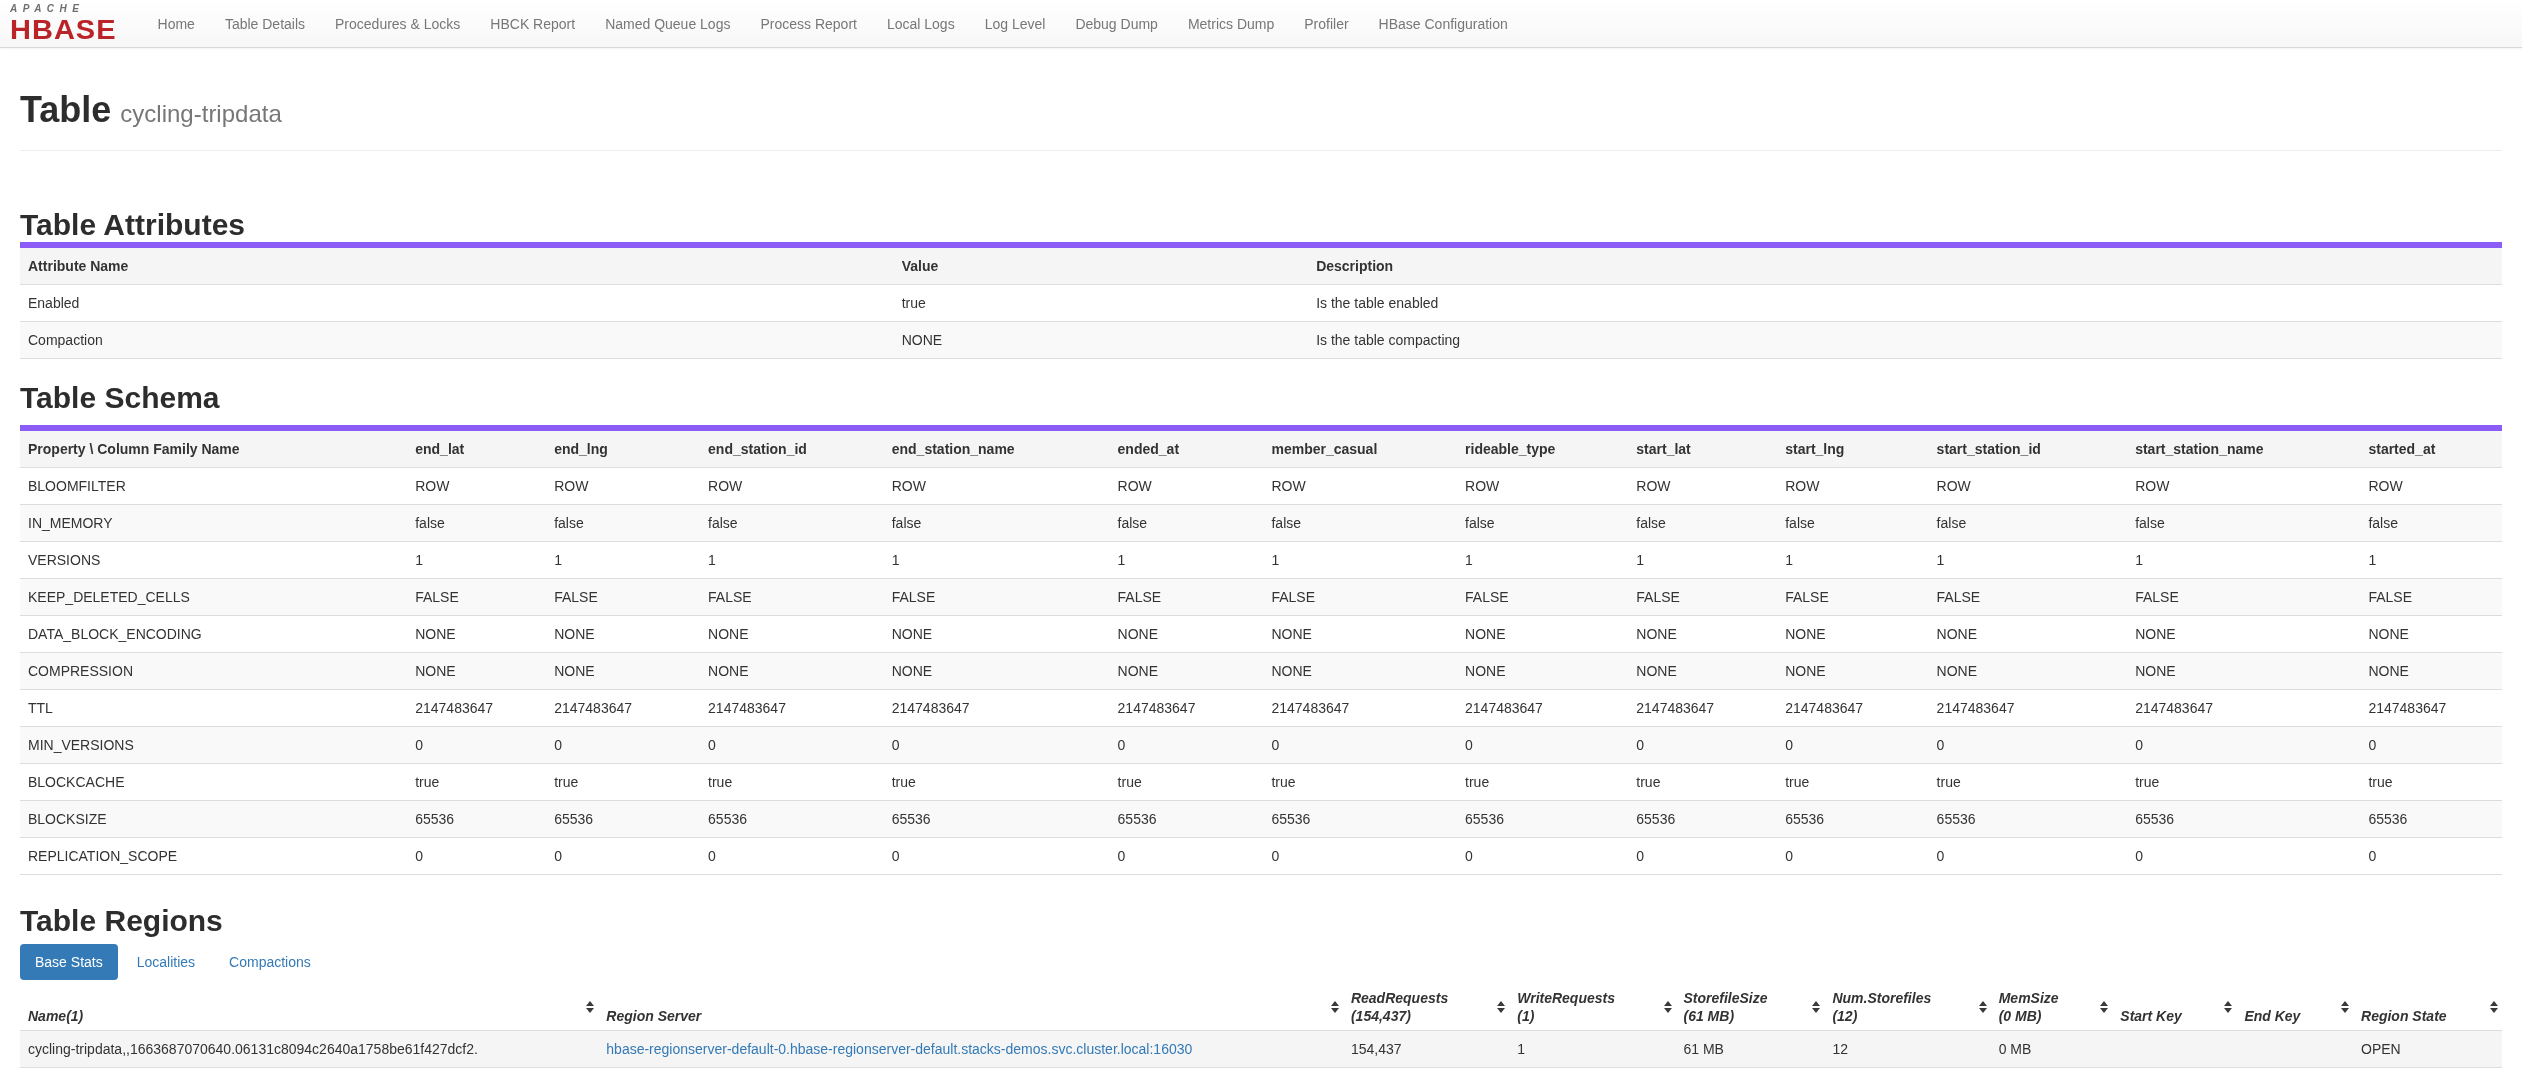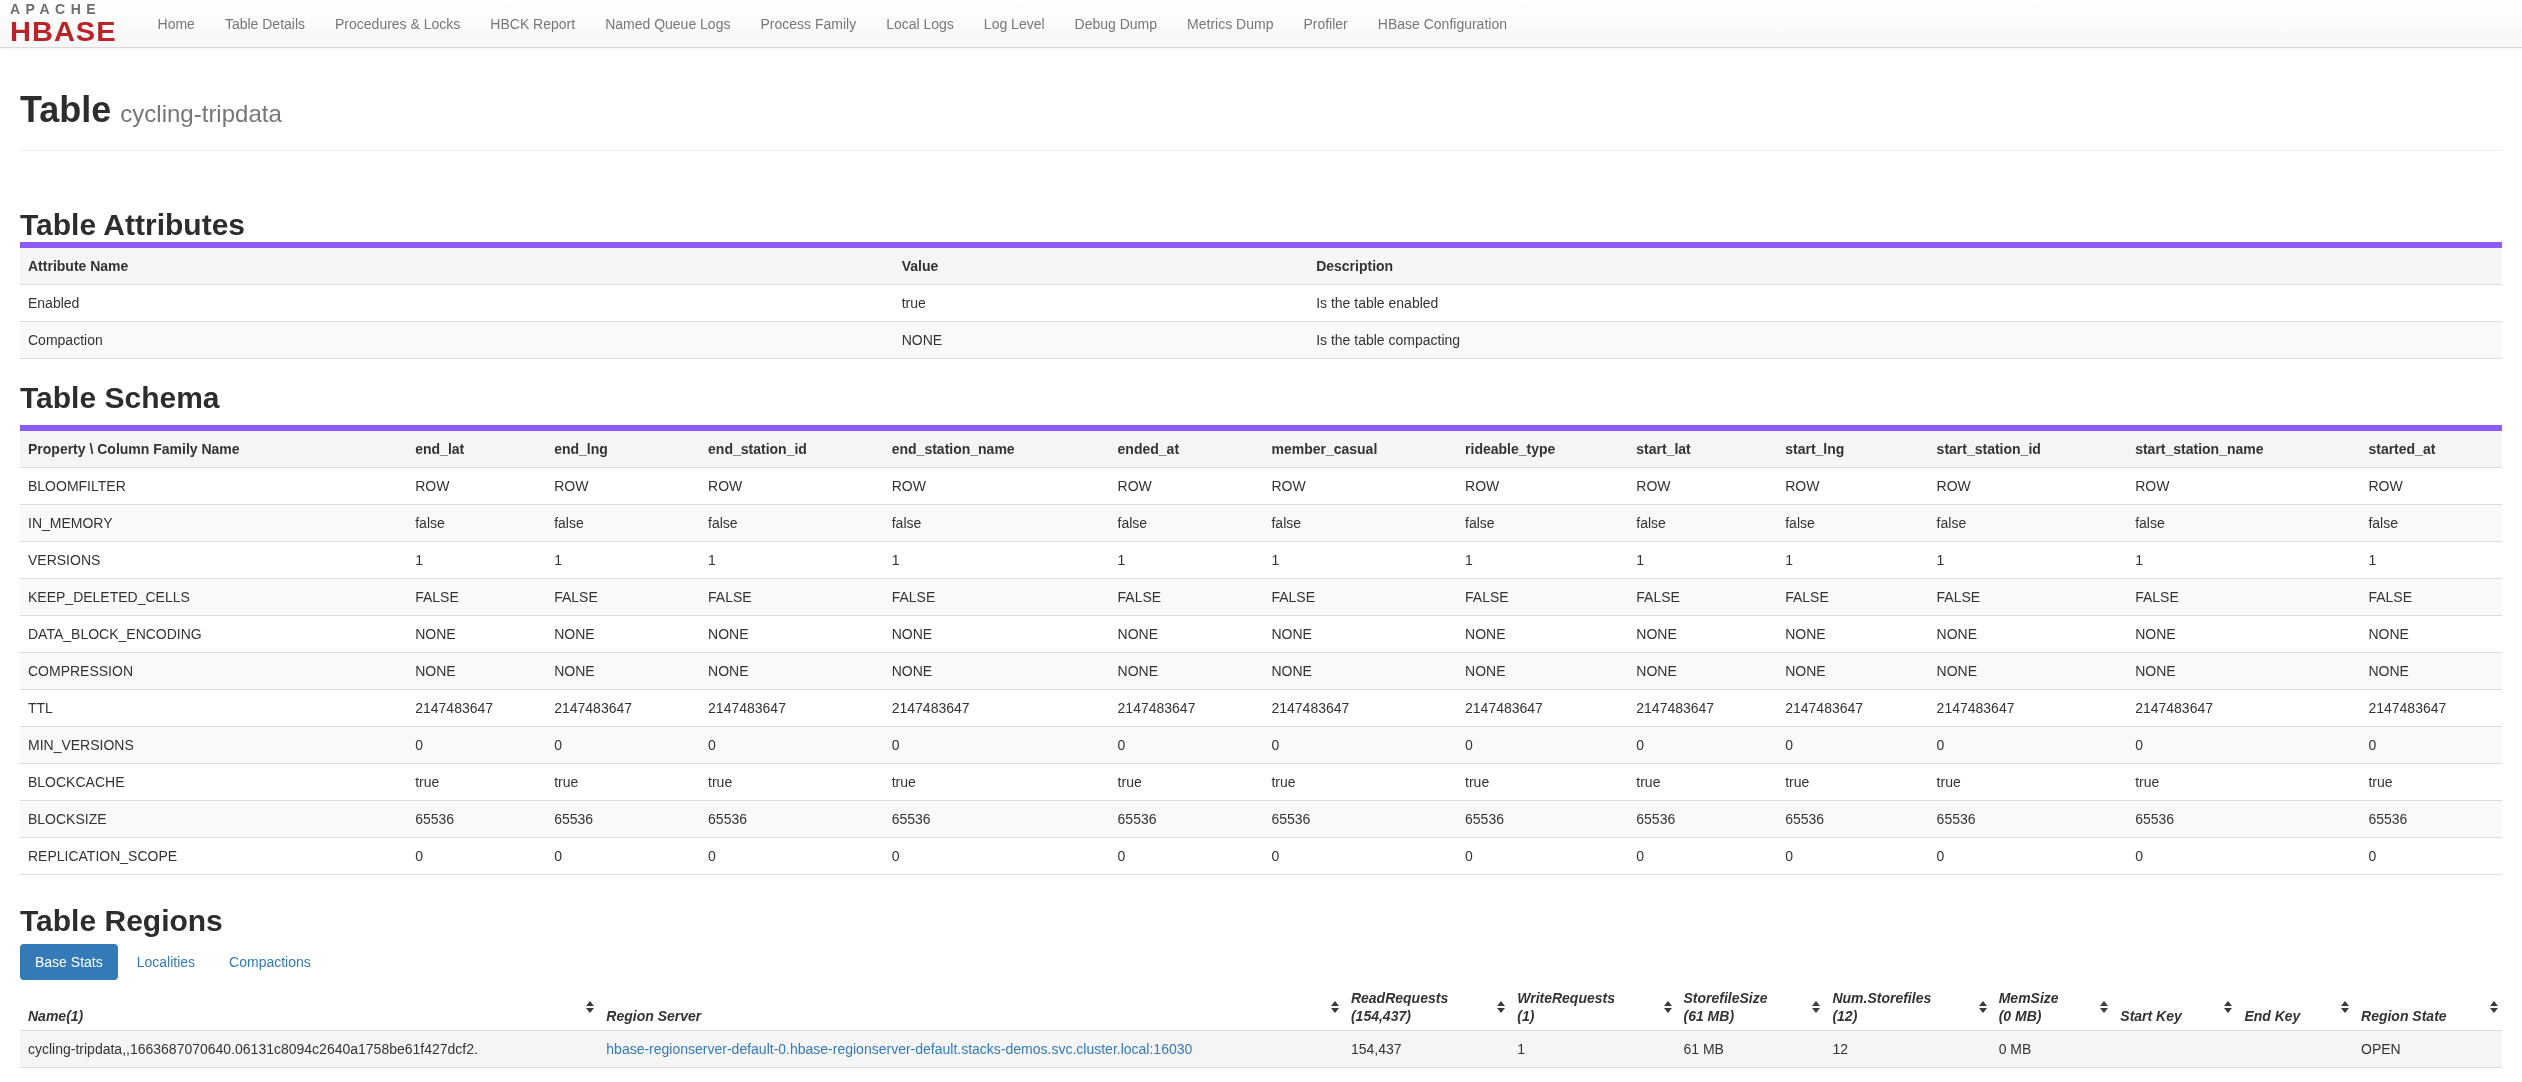--- a/index.html
+++ b/index.html
@@ -20,21 +20,21 @@
     font-size:14px;
   }
   
   .navbar{
     height:48px;display:flex;align-items:center;
     background:linear-gradient(#ffffff,#f7f7f7);
     border-bottom:1px solid #d8d8d8;
     box-shadow:0 1px 2px rgba(0,0,0,.05);
   }
   .brand{display:flex;flex-direction:column;line-height:1;margin:1px 26px 0 10px;text-decoration:none;cursor:pointer;}
-  .brand-apache{font-size:14px;font-weight:700;letter-spacing:5.5px;color:#6e6e6e;}
+  .brand-apache{font-size:10px;font-weight:700;letter-spacing:5.5px;color:#6e6e6e;font-style:italic;}
   .brand-hbase{font-size:29px;font-weight:700;color:var(--logo-red);letter-spacing:1px;margin-top:1px;transform:scaleY(.96);}
   .nav-menu{display:flex;list-style:none;margin:0;padding:0;}
   .nav-menu li{display:block;}
   .nav-link{display:block;padding:14px 15px;color:var(--muted);text-decoration:none;font-size:14px;cursor:pointer;white-space:nowrap;}
   
   .content{padding:0 20px;}
   .page-header{padding:42px 0 16px;border-bottom:1px solid #eee;margin:0;}
   .page-header h1{margin:0;font-size:36px;line-height:40px;font-weight:700;color:#2d2d2d;}
   .page-header h1 small{font-size:24px;color:var(--muted);font-weight:400;margin-left:9px;}
   h2.section-heading{font-size:30px;line-height:34px;font-weight:700;color:#2d2d2d;}
@@ -91,21 +91,21 @@
       <li>
         <a class="nav-link">Procedures &amp; Locks</a>
       </li>
       <li>
         <a class="nav-link">HBCK Report</a>
       </li>
       <li>
         <a class="nav-link">Named Queue Logs</a>
       </li>
       <li>
-        <a class="nav-link">Process Family</a>
+        <a class="nav-link">Process Report</a>
       </li>
       <li>
         <a class="nav-link">Local Logs</a>
       </li>
       <li>
         <a class="nav-link">Log Level</a>
       </li>
       <li>
         <a class="nav-link">Debug Dump</a>
       </li>

